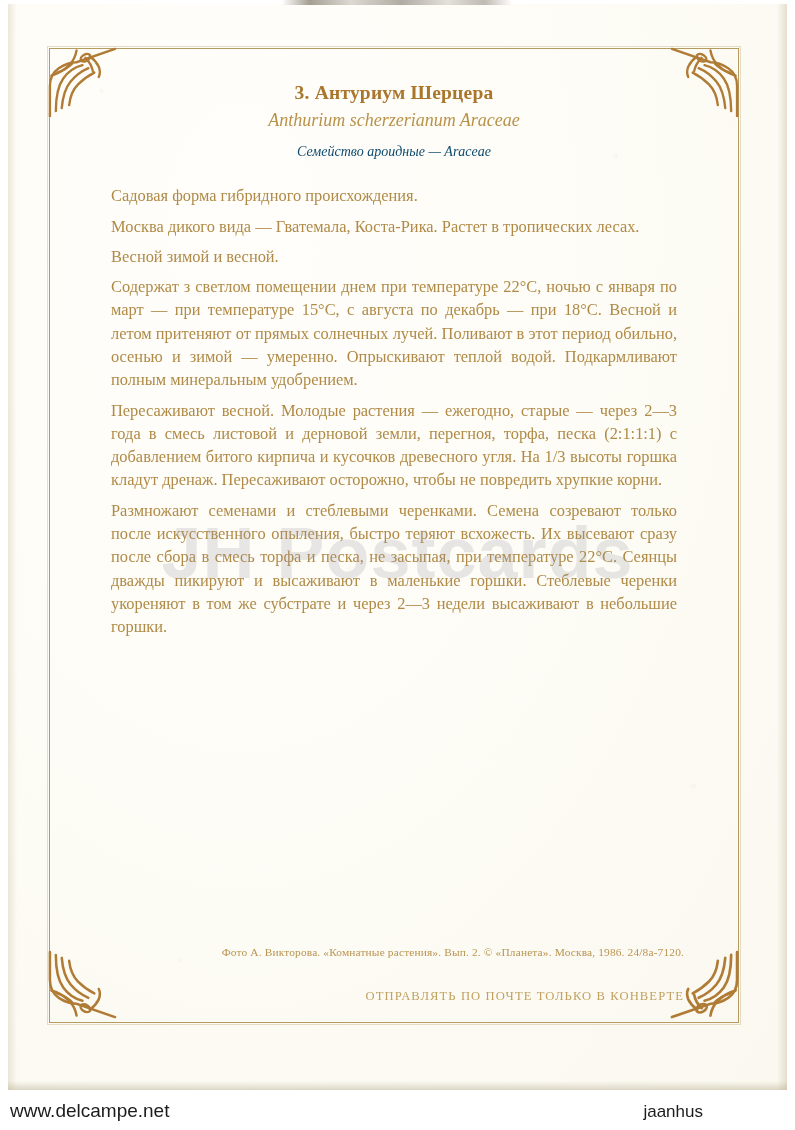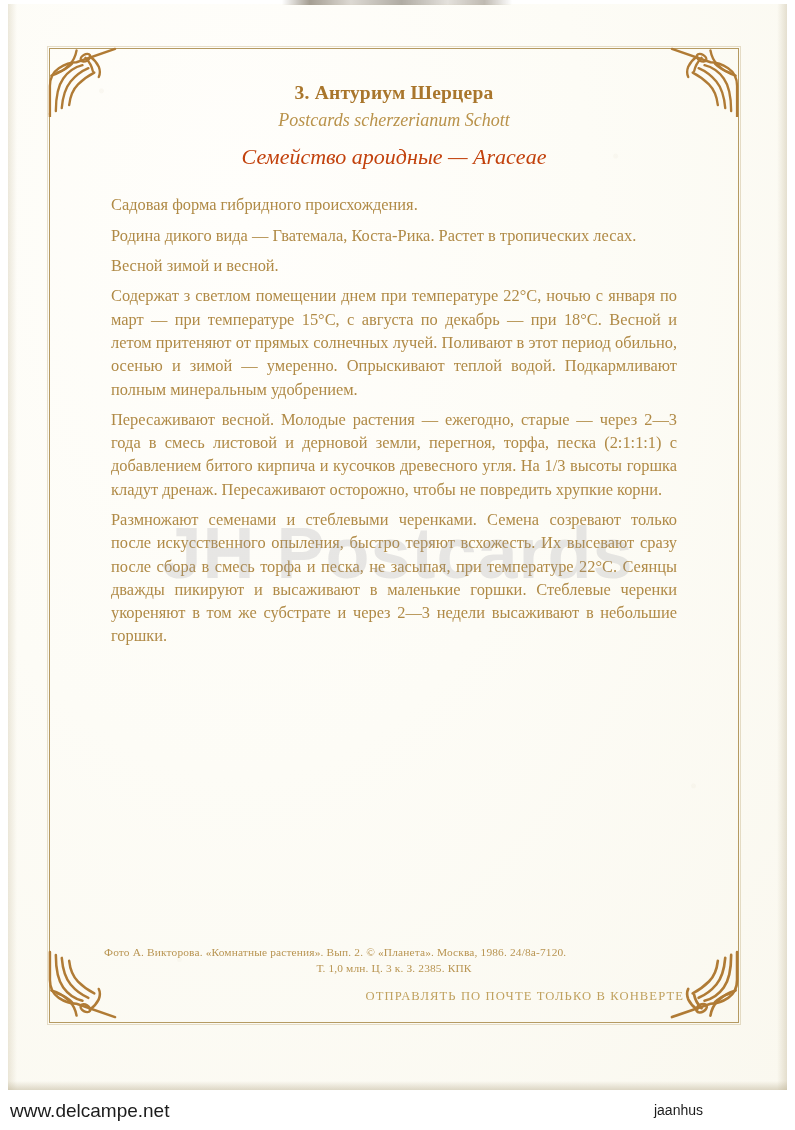--- a/index.html
+++ b/index.html
@@ -113,23 +113,23 @@
     line-height: 1.1;
   }
   .title-latin {
     font-size: 18px;
     font-style: italic;
     color: #b9924a;
     margin: 0 0 13px 0;
     line-height: 1.15;
   }
   .title-family {
-    font-size: 22px;
+    font-size: 14px;
     font-style: italic;
-    color: #c2410c;
+    color: #0c4a6e;
     margin: 0 0 0 0;
     line-height: 1.15;
   }
 
   .body-text {
     margin-top: 24px;
     font-size: 16.4px;
     line-height: 23.3px;
     color: #b08a46;
     text-align: justify;
@@ -152,21 +152,21 @@
     top: 897px;
     font-size: 11.4px;
     line-height: 15.5px;
     color: #b4accb00;
     text-align: center;
   }
   .imprint .line {
     color: #b99552;
     letter-spacing: 0.15px;
   }
-  .imprint .line-1 { text-align: left; }
+  .imprint .line-1 { text-align: right; }
   .imprint .line-2 { text-align: center; }
 
   .postal-note {
     position: absolute;
     left: 55px;
     right: 55px;
     top: 941px;
     text-align: right;
     font-size: 12.6px;
     letter-spacing: 1.1px;
@@ -204,21 +204,21 @@
     position: absolute;
     left: 10px;
     top: 4px;
     font-size: 19px;
     color: #1c1c1c;
   }
   .bottom-bar .user {
     position: absolute;
     right: 8px;
     top: 6px;
-    font-size: 14px;
+    font-size: 17px;
     color: #1c1c1c;
   }
 
   
   .scan-edge-r {
     position: absolute;
     right: 0; top: 0;
     width: 10px; height: 1086px;
     background: linear-gradient(90deg, rgba(205,195,170,0.0), rgba(185,172,140,0.35));
     pointer-events: none;
@@ -313,36 +313,35 @@
         <path d="M56 20 Q64 28 66 38"></path>
         <ellipse cx="56" cy="20" rx="7.5" ry="5" transform="rotate(-30 56 20)"></ellipse>
       </g>
     </svg>
   </div>
 
   <div class="content">
 
     <div class="title-block">
       <div class="title-main">3. Антуриум Шерцера</div>
-      <div class="title-latin">Postcards scherzerianum Schott</div>
+      <div class="title-latin">Anthurium scherzerianum Araceae</div>
       <div class="title-family">Семейство ароидные —  Araceae</div>
     </div>
 
     <div class="body-text">
       <p class="last-line-left">Садовая форма гибридного происхождения.</p>
-      <p class="last-line-left">Родина дикого вида — Гватемала, Коста-Рика. Растет в тропических лесах.</p>
+      <p class="last-line-left">Москва дикого вида — Гватемала, Коста-Рика. Растет в тропических лесах.</p>
       <p class="last-line-left">Весной зимой и весной.</p>
       <p class="last-line-left">Содержат з светлом помещении днем при температуре 22°C, ночью с января по март — при температуре 15°C, с августа по декабрь — при 18°C. Весной и летом притеняют от прямых солнечных лучей. Поливают в этот период обильно, осенью и зимой — умеренно. Опрыскивают теплой водой. Подкармливают полным минеральным удобрением.</p>
       <p class="last-line-left">Пересаживают весной. Молодые растения — ежегодно, старые — через 2—3 года в смесь листовой и дерновой земли, перегноя, торфа, песка (2:1:1:1) с добавлением битого кирпича и кусочков древесного угля. На 1/3 высоты горшка кладут дренаж. Пересаживают осторожно, чтобы не повредить хрупкие корни.</p>
       <p class="last-line-left">Размножают семенами и стеблевыми черенками. Семена созревают только после искусственного опыления, быстро теряют всхожесть. Их высевают сразу после сбора в смесь торфа и песка, не засыпая, при температуре 22°C. Сеянцы дважды пикируют и высаживают в маленькие горшки. Стеблевые черенки укореняют в том же субстрате и через 2—3 недели высаживают в небольшие горшки.</p>
     </div>
 
     <div class="imprint">
       <div class="line line-1">Фото А. Викторова. «Комнатные растения». Вып. 2. © «Планета». Москва, 1986. 24/8а-7120.</div>
-      <div class="line line-2">Т. 1,0 млн. Ц. 3 к. З. 2385. КПК</div>
     </div>
 
     <div class="postal-note">ОТПРАВЛЯТЬ ПО ПОЧТЕ ТОЛЬКО В КОНВЕРТЕ</div>
 
   </div>
 
   <div class="watermark-center">JH Postcards</div>
 
   <div class="bottom-bar">
     <span class="site">www.delcampe.net</span>

